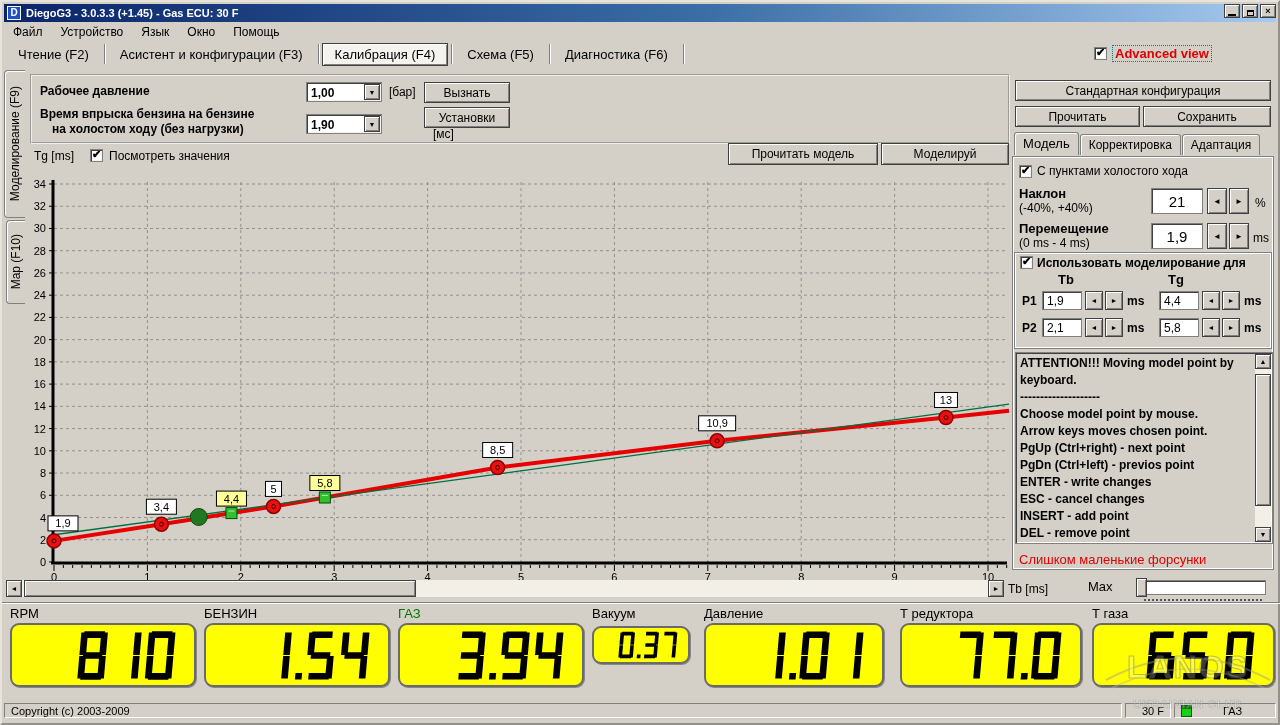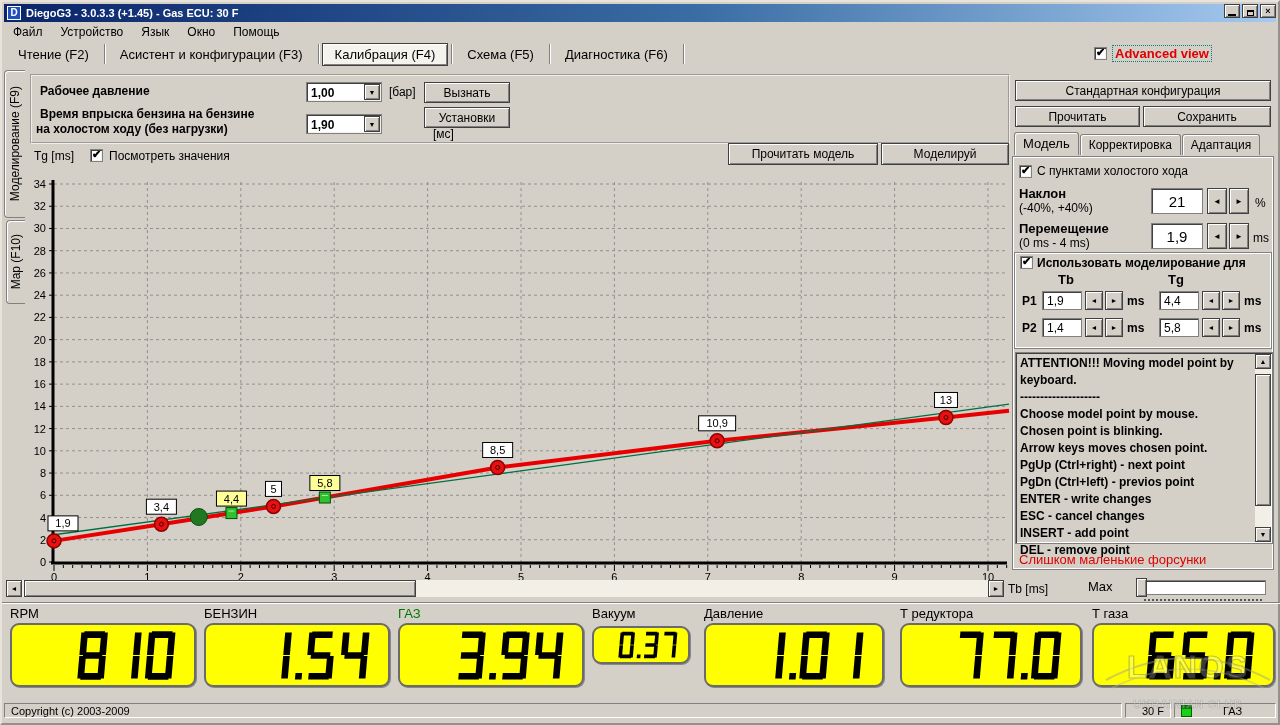--- a/index.html
+++ b/index.html
@@ -199,21 +199,21 @@
   <div class="paramsbox groove">
     <div class="plabel" style="left:8px; top:8px;">Рабочее давление</div>
     <div class="combo" style="left:274px; top:6px;">
       <span class="val">1,00</span>
       <span class="drop raised btn">▼</span>
     </div>
     <div class="unit" style="left:357px; top:9px;">[бар]</div>
     <div class="btn raised" style="position:absolute; left:392px; top:6px; width:86px; height:21px;">Вызнать</div>
 
     <div class="plabel" style="left:8px; top:31px;">Время впрыска бензина на бензине</div>
-    <div class="plabel" style="left:4px; top:46px;">на холостом ходу (без нагрузки)</div>
+    <div class="plabel" style="left:20px; top:46px;">на холостом ходу (без нагрузки)</div>
     <div class="combo" style="left:274px; top:38px;">
       <span class="val">1,90</span>
       <span class="drop raised btn">▼</span>
     </div>
     <div class="unit" style="left:357px; top:51px;margin-left:44px;">[мс]</div>
     <div class="btn raised" style="position:absolute; left:392px; top:31px; width:86px; height:21px;">Установки</div>
   </div>
 
   <div class="chart-hdr-label">Tg [ms]</div>
   <span class="cb chart-hdr-cb">
@@ -529,36 +529,35 @@
         <div class="pinput" style="left:26px; top:37px;">1,9</div>
         <div class="pbtn raised btn" style="left:69px; top:37px;">◄</div>
         <div class="pbtn raised btn" style="left:89px; top:37px;">►</div>
         <div class="pms" style="left:111px; top:40px;">ms</div>
         <div class="pinput" style="left:143px; top:37px;">4,4</div>
         <div class="pbtn raised btn" style="left:186px; top:37px;">◄</div>
         <div class="pbtn raised btn" style="left:206px; top:37px;">►</div>
         <div class="pms" style="left:228px; top:40px;">ms</div>
 
         <div class="prow-lbl" style="left:6px; top:67px;">P2</div>
-        <div class="pinput" style="left:26px; top:64px;">1,4</div>
+        <div class="pinput" style="left:26px; top:64px;">2,1</div>
         <div class="pbtn raised btn" style="left:69px; top:64px;">◄</div>
         <div class="pbtn raised btn" style="left:89px; top:64px;">►</div>
         <div class="pms" style="left:111px; top:67px;">ms</div>
         <div class="pinput" style="left:143px; top:64px;">5,8</div>
         <div class="pbtn raised btn" style="left:186px; top:64px;">◄</div>
         <div class="pbtn raised btn" style="left:206px; top:64px;">►</div>
         <div class="pms" style="left:228px; top:67px;">ms</div>
       </div>
 
       <div class="rp-list">
         <div class="rp-list-text" id="attention-text">
             <div>ATTENTION!!! Moving model point by keyboard.</div>
             <div>--------------------</div>
             <div>Choose model point by mouse.</div>
-            <div>Chosen point is blinking.</div>
             <div>Arrow keys moves chosen point.</div>
             <div>PgUp (Ctrl+right) - next point</div>
             <div>PgDn (Ctrl+left) - previos point</div>
             <div>ENTER - write changes</div>
             <div>ESC - cancel changes</div>
             <div>INSERT - add point</div>
             <div>DEL - remove point</div>
           </div>
         <div class="rp-list-sb">
           <div class="up raised btn">▲</div>

